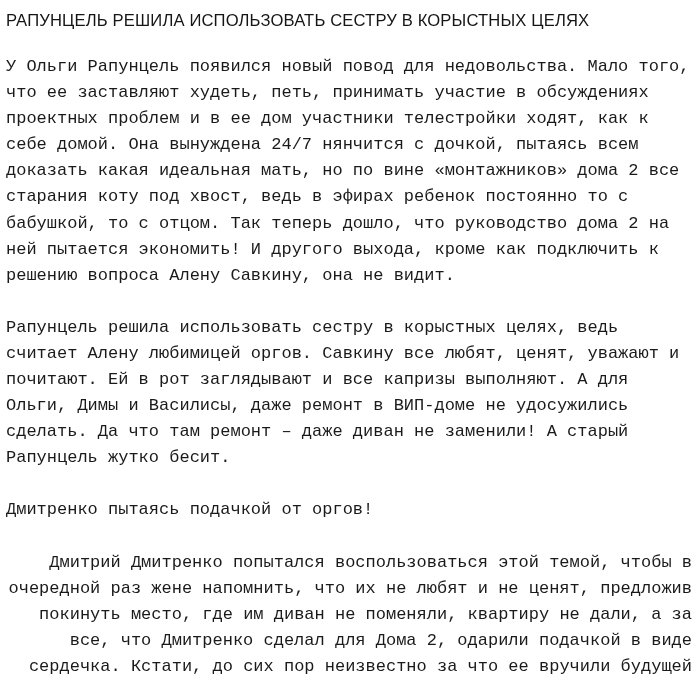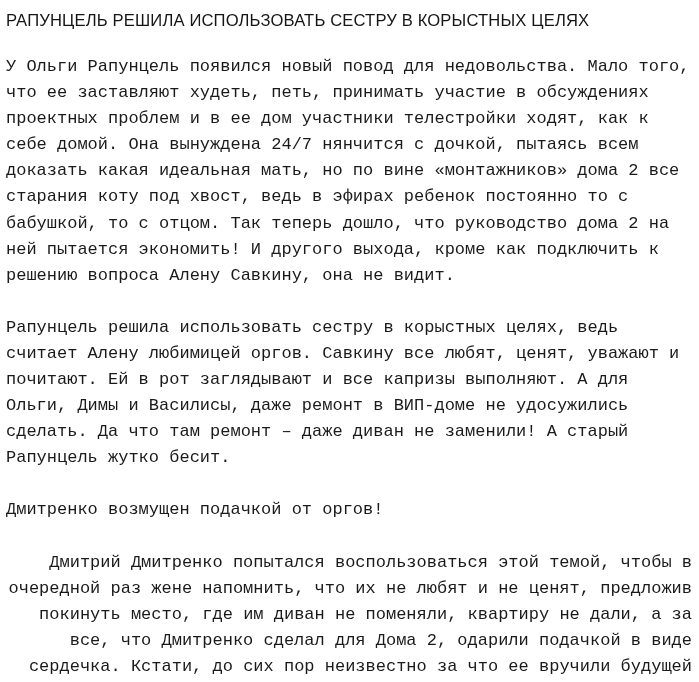--- a/index.html
+++ b/index.html
@@ -69,21 +69,21 @@
   <article class="article">
 
     <h1 class="article-title">РАПУНЦЕЛЬ РЕШИЛА ИСПОЛЬЗОВАТЬ СЕСТРУ В КОРЫСТНЫХ ЦЕЛЯХ</h1>
 
     <div class="article-body">
 
       <p class="para">У Ольги Рапунцель появился новый повод для недовольства. Мало того, что ее заставляют худеть, петь, принимать участие в обсуждениях проектных проблем и в ее дом участники телестройки ходят, как к себе домой. Она вынуждена 24/7 нянчится с дочкой, пытаясь всем доказать какая идеальная мать, но по вине «монтажников» дома 2 все старания коту под хвост, ведь в эфирах ребенок постоянно то с бабушкой, то с отцом. Так теперь дошло, что руководство дома 2 на ней пытается экономить! И другого выхода, кроме как подключить к решению вопроса Алену Савкину, она не видит.</p>
 
       <p class="para">Рапунцель решила использовать сестру в корыстных целях, ведь считает Алену любимицей оргов. Савкину все любят, ценят, уважают и почитают. Ей в рот заглядывают и все капризы выполняют. А для Ольги, Димы и Василисы, даже ремонт в ВИП-доме не удосужились сделать. Да что там ремонт – даже диван не заменили! А старый Рапунцель жутко бесит.</p>
 
-      <p class="para">Дмитренко возмущен подачкой от оргов!</p>
+      <p class="para">Дмитренко пытаясь подачкой от оргов!</p>
 
       <p class="para tight">Дмитрий Дмитренко попытался воспользоваться этой темой, чтобы в очередной раз жене напомнить, что их не любят и не ценят, предложив покинуть место, где им диван не поменяли, квартиру не дали, а за все, что Дмитренко сделал для Дома 2, одарили подачкой в виде сердечка. Кстати, до сих пор неизвестно за что ее вручили будущей звезде группы «Папа Баян»… Но Рапунцель неумолима! Самая главная проблема – это диван! И она намерена попросить сестру повлиять на руководство телестройки, чтобы они незамедлительно решили этот вопрос!</p>
 
       <p class="author-line">Автор: Шпилька</p>
 
     </div>
   </article>
 </div>
 
 </body></html>

